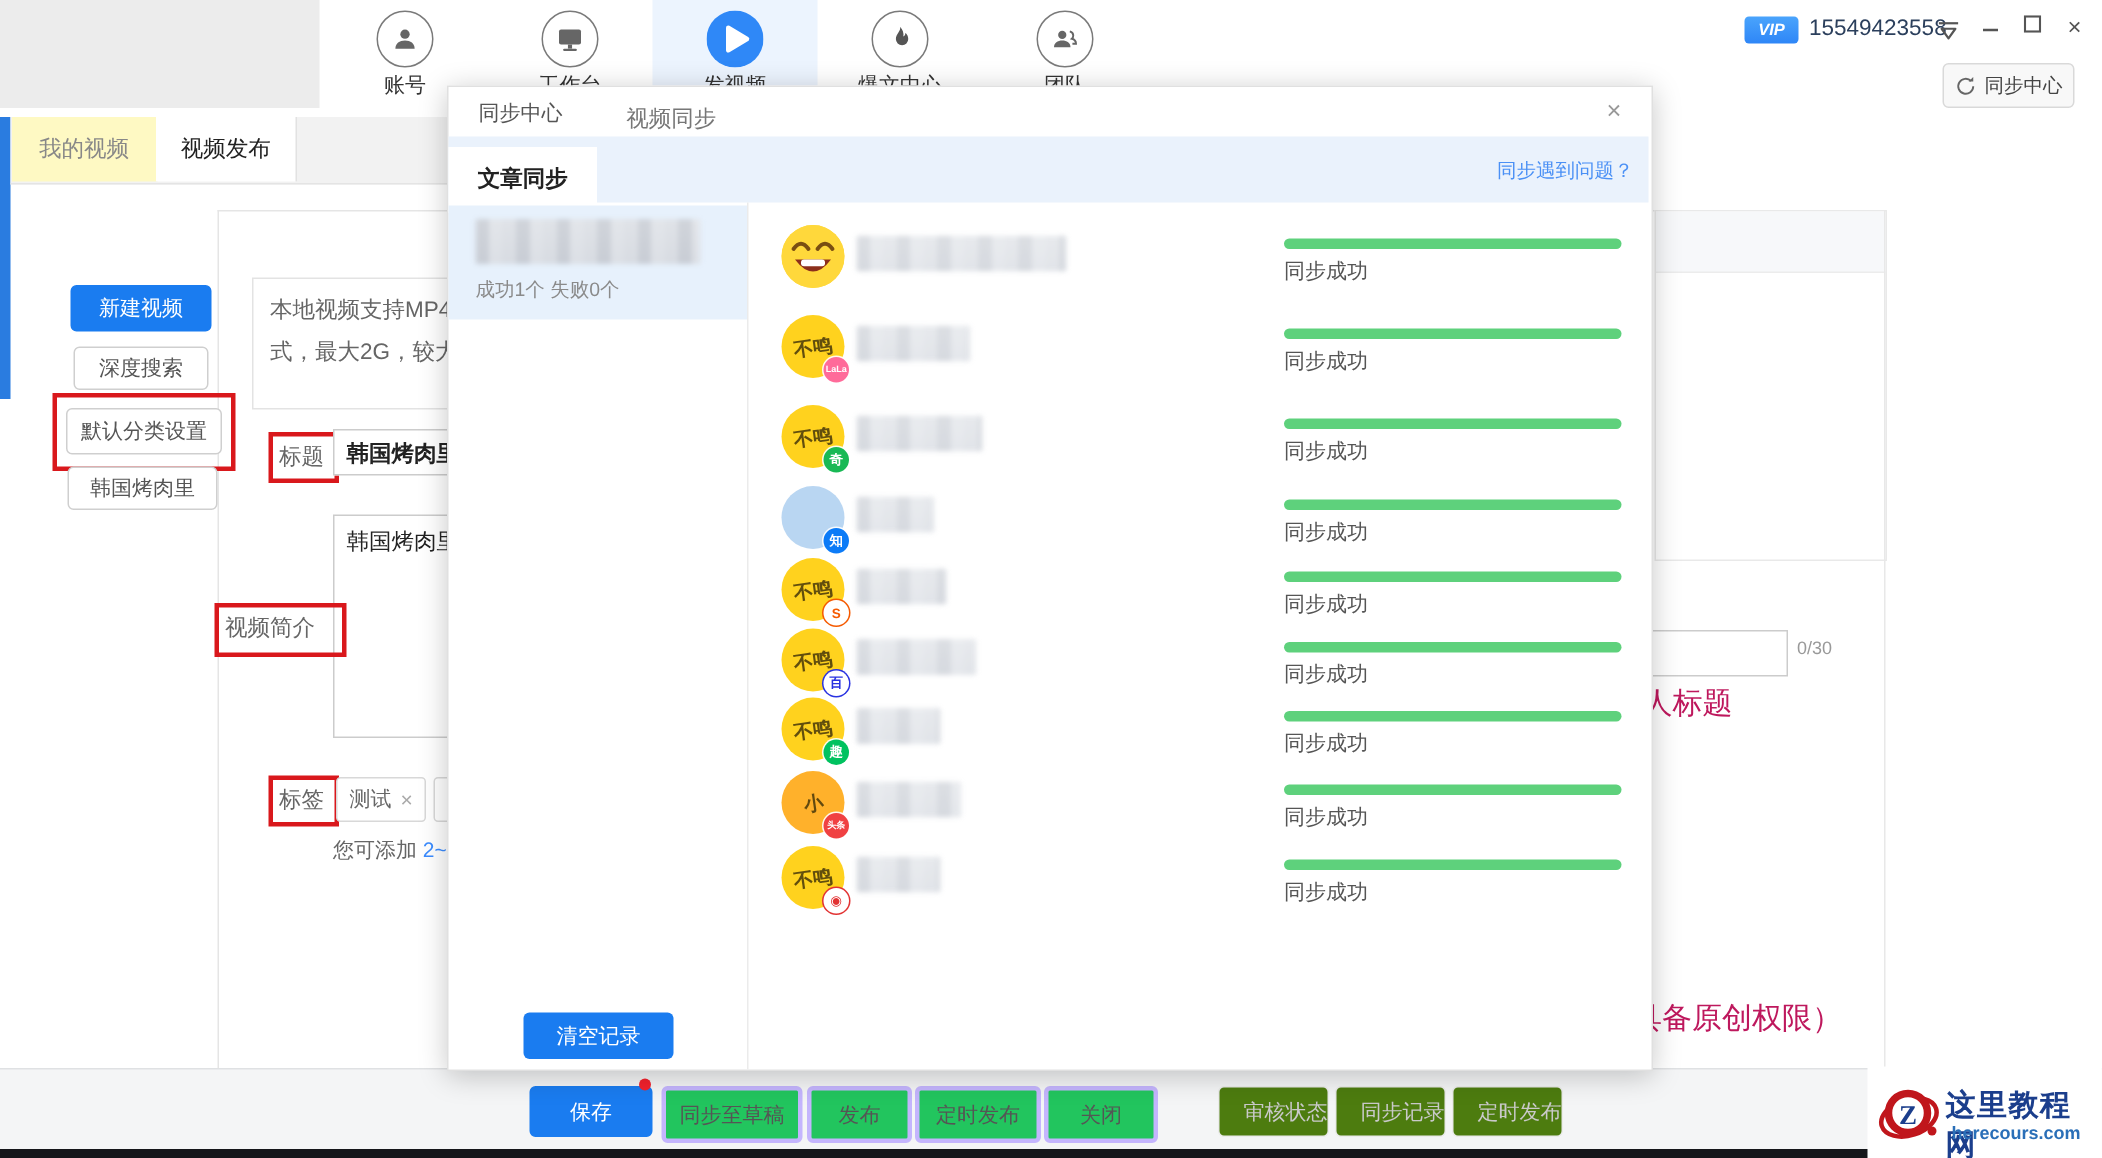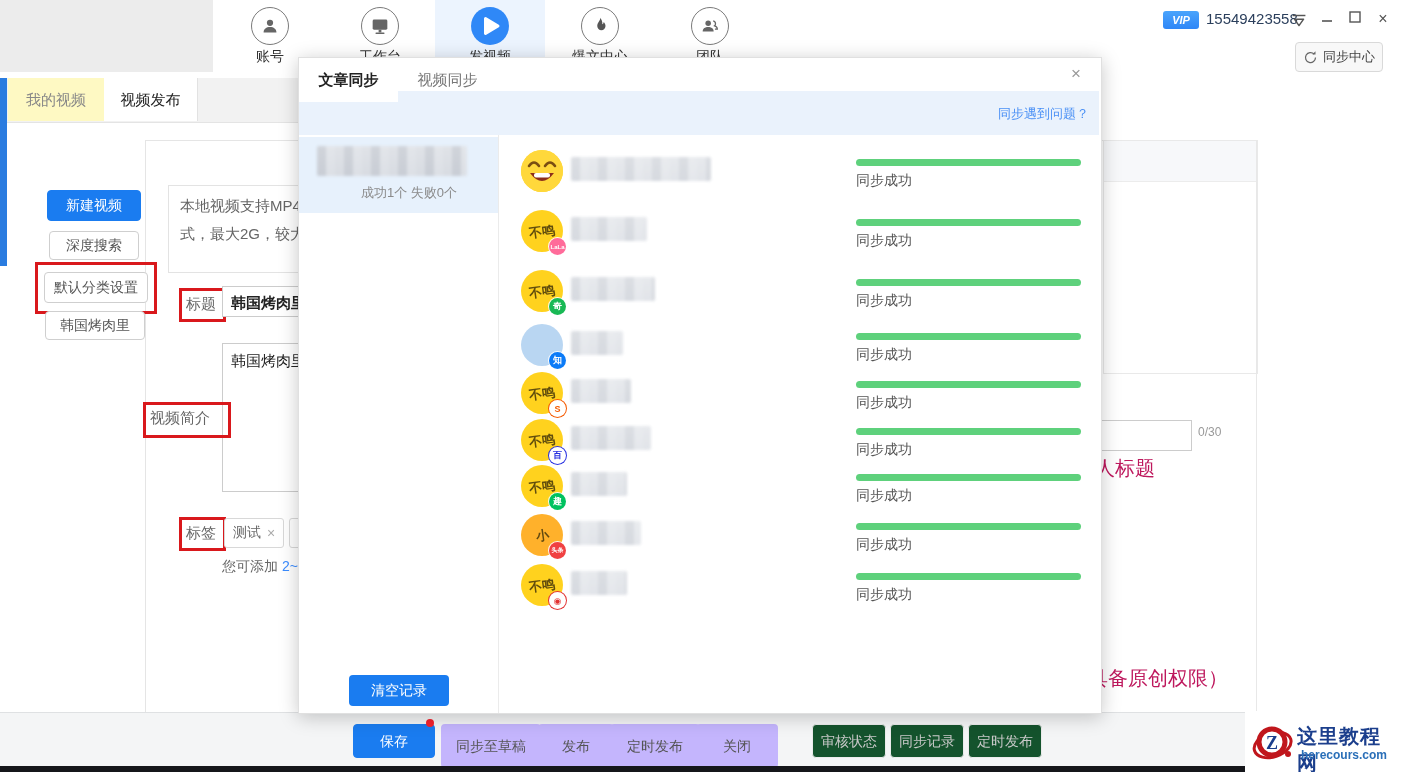--- a/index.html
+++ b/index.html
@@ -42,36 +42,36 @@
             display:flex;align-items:center;gap:6px;padding:0 8px;}
   .tag-x{color:#aaa;font-size:14px;cursor:pointer;}
   
   .rp-box{left:1103px;top:140px;width:153px;height:232px;border:1px solid #e9e9e9;background:#fff;}
   .rp-head{position:absolute;left:0;top:0;right:0;height:40px;background:#f7f8fa;border-bottom:1px solid #ececec;}
   .v-divider{left:1256px;top:140px;width:1px;height:571px;background:#e8e8e8;}
   .orange-txt{color:#be185d;font-size:20px;}
   
   .footer{left:0;top:712px;width:1401px;height:55px;background:#f4f5f6;border-top:1px solid #dfe1e3;}
   .fbtn{position:absolute;top:724px;height:32px;line-height:32px;border-radius:4px;text-align:center;font-size:14px;cursor:pointer;}
-  .fbtn.plain{background:#c4b5fd;border:6px solid #c4b5fd;color:#555;}
-  .fbtn.disabled{background:#14532d;border:1px solid #ebebeb;color:#c9c9c9;cursor:default;}
+  .fbtn.plain{background:#22c55e;border:3px solid #c4b5fd;color:#555;}
+  .fbtn.disabled{background:#4d7c0f;border:1px solid #ebebeb;color:#c9c9c9;cursor:default;text-align:right;}
   .save-dot{left:426px;top:719px;width:8px;height:8px;border-radius:50%;background:#f5222d;}
   .black-strip{left:0;top:766px;width:1257px;height:6px;background:#15161a;}
   
   .wm-box{left:1245px;top:712px;width:156px;height:60px;background:#fff;}
   .wm-title{font-size:20px;font-weight:bold;color:#1b3e8c;letter-spacing:1px;}
   .wm-sub{font-size:12px;font-weight:bold;color:#2a6fb8;}
   
   .modal{left:298px;top:57px;width:802px;height:655px;background:#fff;
          box-shadow:0 3px 18px rgba(0,0,0,.22);border:1px solid #e0e0e0;}
   .modal-title{left:20px;top:9px;font-size:14px;color:#555;}
   .modal-close{right:14px;top:5px;width:22px;height:22px;font-size:17px;color:#999;text-align:center;line-height:22px;cursor:pointer;}
   .mtabbar{left:0;top:33px;width:800px;height:44px;background:#eaf2fc;}
   .mtab{position:absolute;top:0;width:99px;height:44px;line-height:44px;text-align:center;font-size:15px;cursor:pointer;}
-  .mtab.active{background:#fff;color:#222;font-weight:bold;}
+  .mtab.active{background:#fff;color:#222;font-weight:bold;margin-top:40px;}
   .mtab.idle{color:#777;}
   .help-link{right:12px;top:47px;font-size:13px;color:#4a90f5;cursor:pointer;}
   .mdivider{left:199px;top:77px;width:1px;height:578px;background:#ebebeb;}
   .history-item{left:0;top:79px;width:199px;height:76px;background:#e7f1fc;cursor:pointer;}
   .stats-txt{font-size:13px;color:#8a8a8a;}
   .mosaic{filter:blur(1.6px);border-radius:2px;
     background:repeating-linear-gradient(90deg,rgba(110,120,138,.22) 0 9px,rgba(205,210,218,.30) 9px 18px,rgba(160,168,182,.16) 18px 27px),linear-gradient(#eceef1,#e2e5ea);}
   .mosaic.light{opacity:.75;}
   .avatar{position:absolute;width:42px;height:42px;border-radius:50%;display:flex;align-items:center;justify-content:center;overflow:visible;}
   .avatar .atext{font-size:13px;color:rgba(70,55,10,.85);font-weight:bold;line-height:1;transform:rotate(-8deg);}
@@ -246,21 +246,21 @@
 
     <div class="abs mtabbar"></div>
     <div class="abs mtab active" style="left:0;">文章同步</div>
     <div class="abs mtab idle" style="left:99px;">视频同步</div>
     <div class="abs help-link">同步遇到问题？</div>
 
     <div class="abs mdivider"></div>
 
     <div class="abs history-item">
       <div class="mosaic" style="position:absolute;left:18px;top:9px;width:150px;height:30px;"></div>
-      <div class="stats-txt" style="position:absolute;left:18px;top:47px;margin-left:44px;">成功1个 失败0个</div>
+      <div class="stats-txt" style="position:absolute;left:18px;top:47px;">成功1个 失败0个</div>
     </div>
 
     <div id="rows-layer">
         <div>
           <div class="avatar" style="left: 222px; top: 92px; background: rgb(255, 216, 59);">
             <svg width="42" height="42" viewBox="0 0 42 42">
               <circle cx="21" cy="21" r="21" fill="#ffd83b"></circle>
               <path d="M8 16 q5 -7 10 0" stroke="#7a4e12" fill="none" stroke-width="2.6" stroke-linecap="round"></path>
               <path d="M24 16 q5 -7 10 0" stroke="#7a4e12" fill="none" stroke-width="2.6" stroke-linecap="round"></path>
               <path d="M9 23 q12 16 24 0 z" fill="#8c2f1b"></path>

